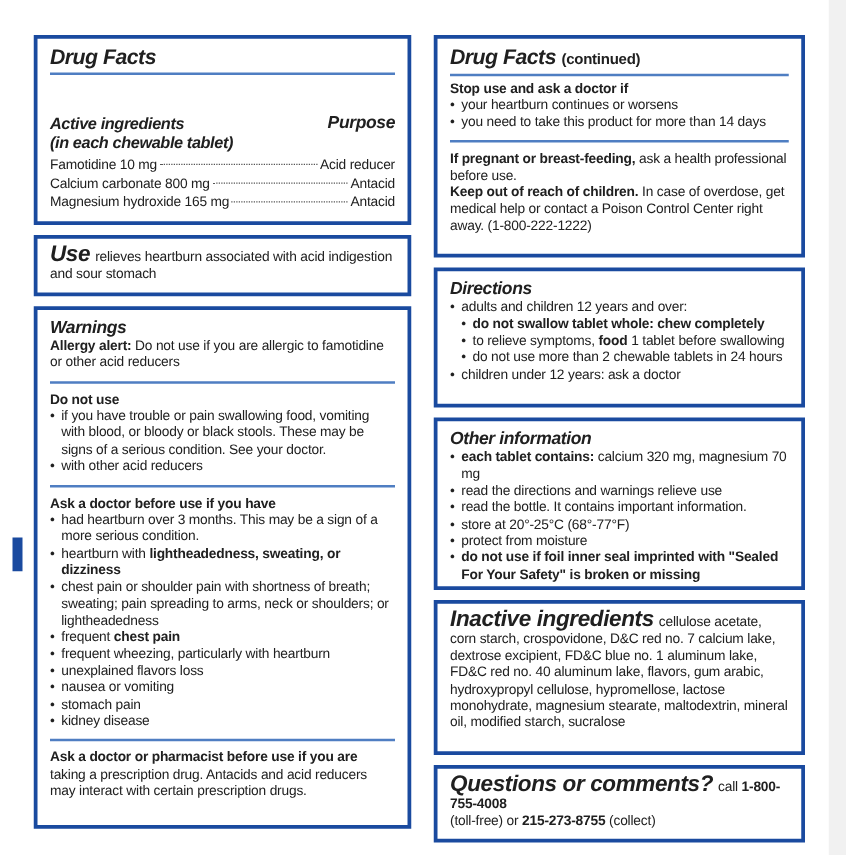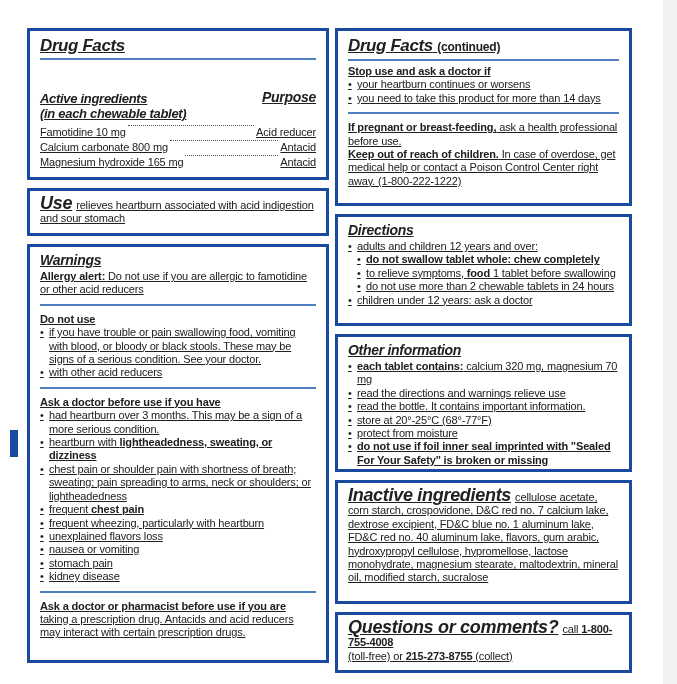--- a/index.html
+++ b/index.html
@@ -14,21 +14,21 @@
   .edge-shade {
     position:absolute; right:0; top:0; width:14px; height:684px;
     background:#f1f1f1; z-index:0;
   }
   .reg-mark {
     position:absolute; left:10px; top:430px; width:8px; height:27px;
     background:#1a4a9f; z-index:3;
   }
   .label-wrap {
     position:absolute; left:27px; top:28px;
-    display:flex; gap:6px; z-index:2;text-decoration:underline;
+    display:flex; gap:18px; z-index:2;
   }
   .col { display:flex; flex-direction:column; gap:8px; }
   .col-left  { width:302px; height:635px; }
   .col-right { width:297px; height:639px; }
   .box {
     border:3px solid #1a4a9f;
     background:#ffffff;
     padding:5px 10px 7px 10px;
     font-size:11px;
     line-height:13.4px;
@@ -46,21 +46,21 @@
     font-size:14px; font-weight:bold; font-style:italic;
     letter-spacing:-0.3px; line-height:17px; margin-bottom:1px;
   }
   .runin {
     font-size:18px; font-weight:bold; font-style:italic;
     letter-spacing:-0.3px; margin-right:4px;
   }
   .hdr-row { display:flex; justify-content:space-between; align-items:flex-start; margin-bottom:4px;margin-top:31px; }
   .hdr-left { font-size:13px; font-weight:bold; font-style:italic; line-height:15px; letter-spacing:-0.3px; }
   .hdr-right { font-size:14px; font-weight:bold; font-style:italic; letter-spacing:-0.3px; }
-  .ing-row { display:flex; align-items:flex-start; line-height:15px; }
+  .ing-row { display:flex; align-items:center; line-height:15px; }
   .leader { flex:1 1 auto; border-bottom:1.6px dotted #555; margin:0 2px 2px 2px; min-width:8px; }
   .b { font-weight:bold; }
   .bullet { display:flex; }
   .bullet .dot { flex:0 0 9px; }
   .sub { margin-left:9px; }
   .para { margin-top:1px; }
 </style>
 </head>
 <body>
 

